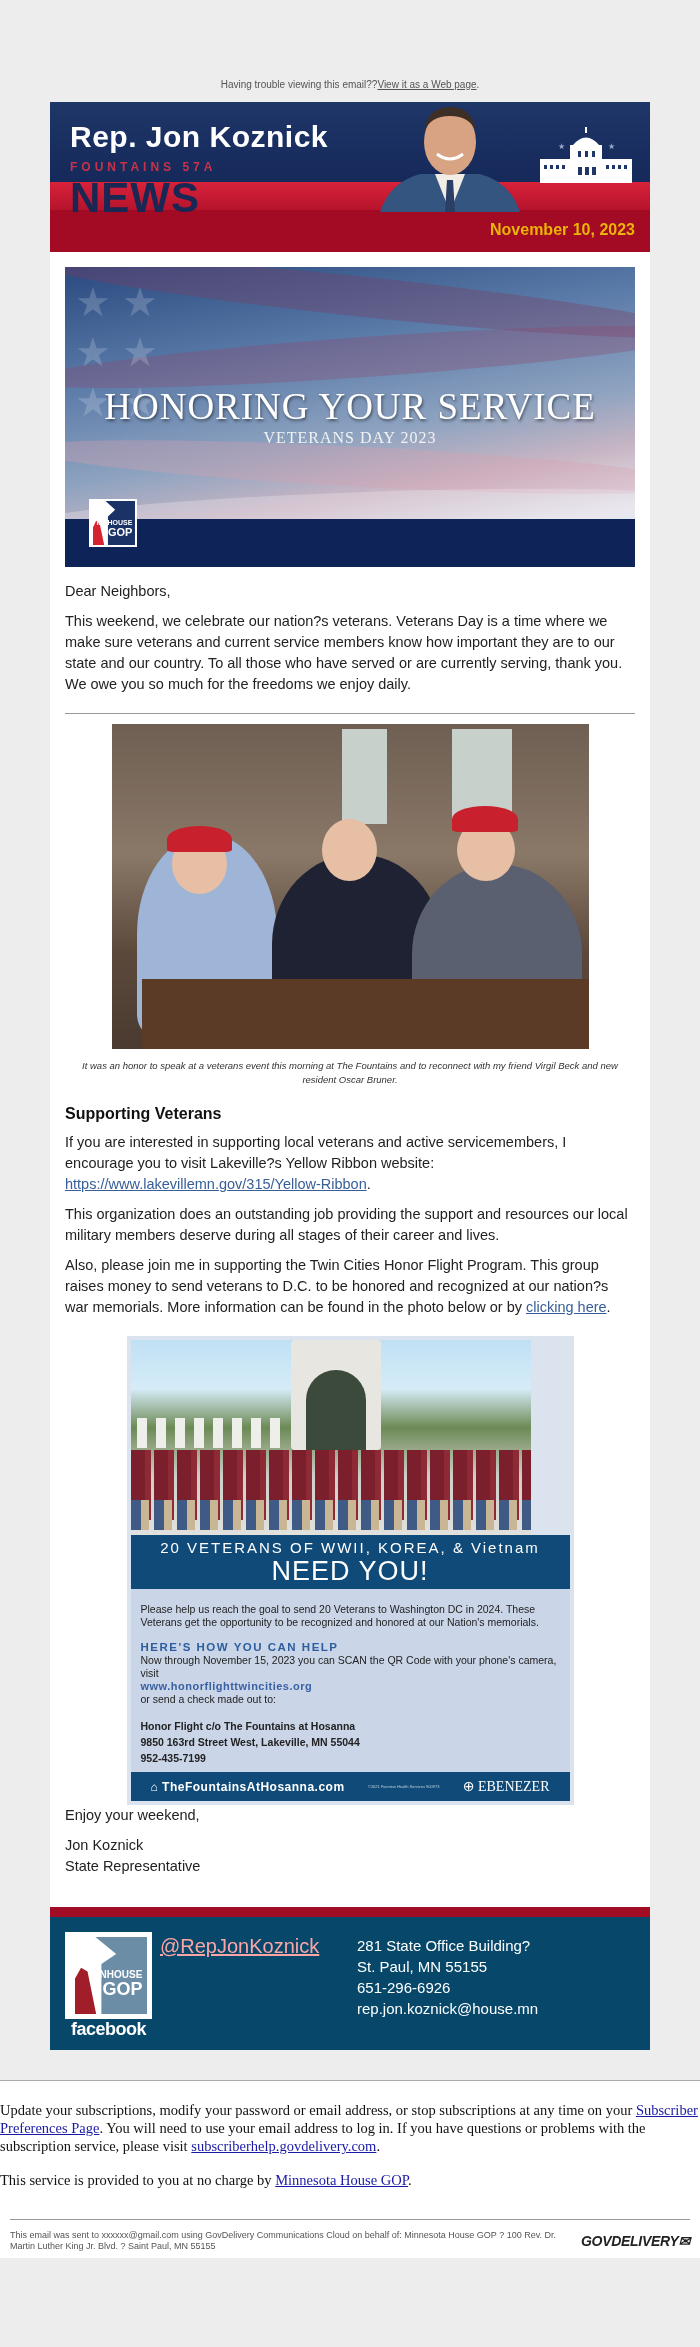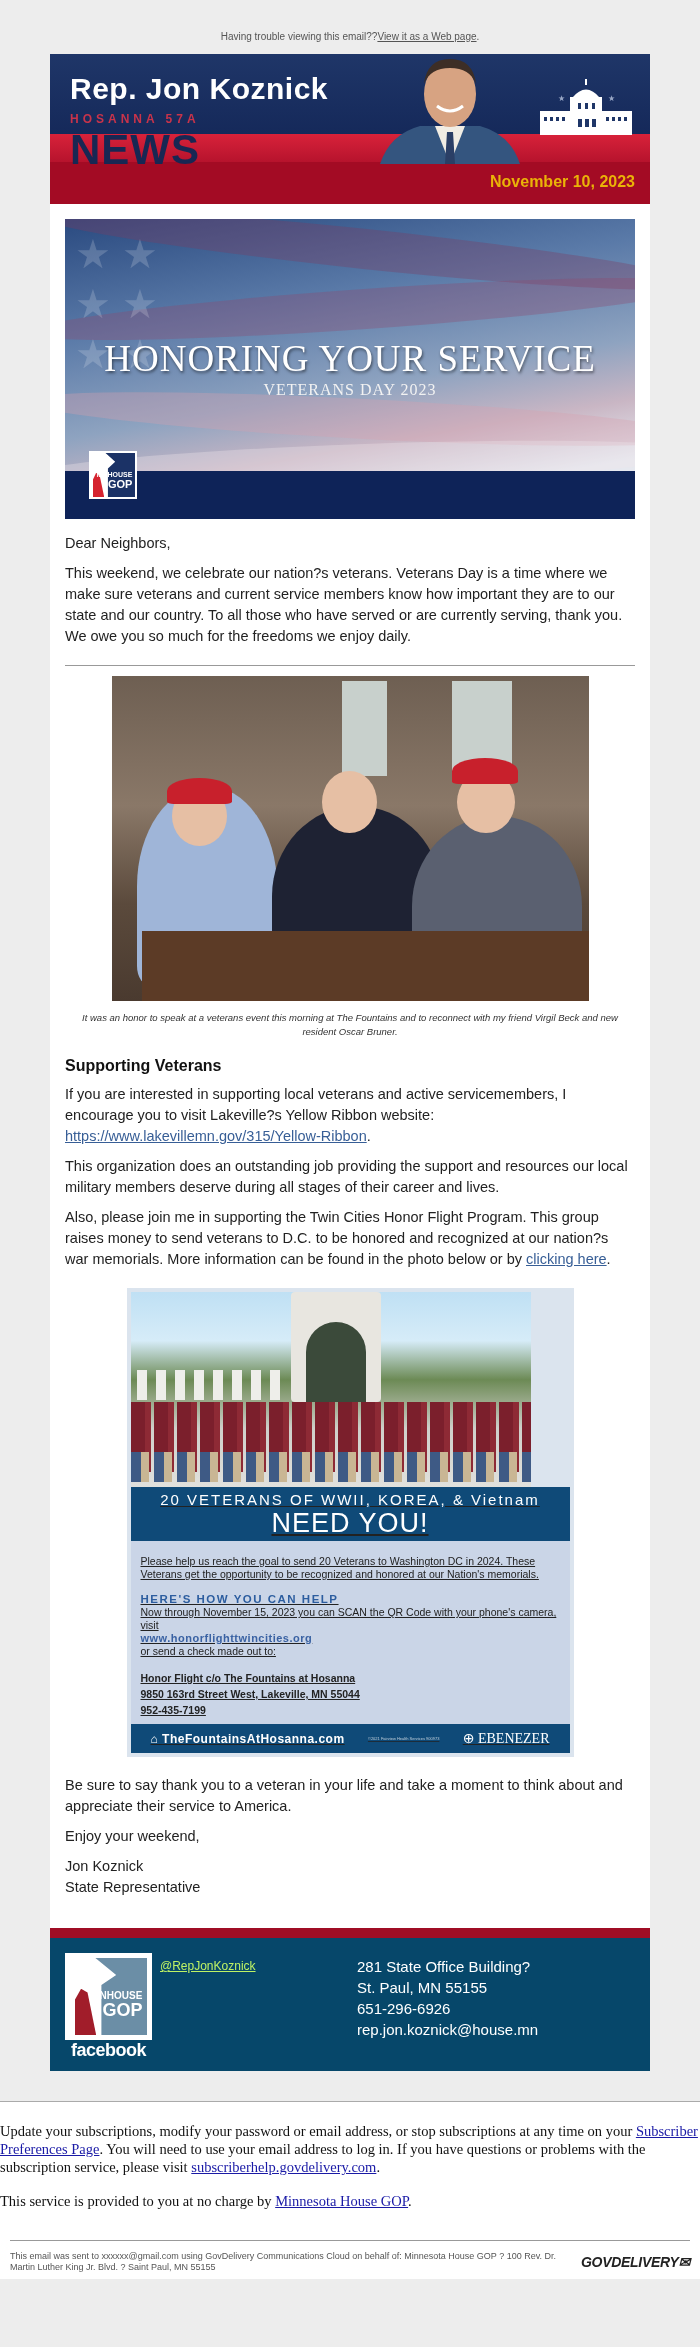--- a/index.html
+++ b/index.html
@@ -1,17 +1,17 @@
 <!DOCTYPE html>
 <html><head>
   <meta charset="utf-8">
   <style>
     * { box-sizing: border-box; margin: 0; padding: 0; }
     html, body { width: 700px; background: #ededed; font-family: "Liberation Sans", sans-serif; color: #222; }
-    .preheader { text-align: center; font-size: 10px; color: #555; padding-top: 31px; height: 54px; }
+    .preheader { text-align: center; font-size: 10px; color: #555; padding-top: 31px; height: 54px; margin-top: 48px; }
     .preheader a { color: #555; }
     .wrapper { width: 600px; margin: 0 auto; background: #ffffff; }
     
     .banner { position: relative; width: 600px; height: 150px; overflow: hidden; background: #a40b25; }
     .banner-top { position: absolute; left: 0; top: 0; width: 600px; height: 80px; background: linear-gradient(#1f3668, #15295a); }
     .banner-mid { position: absolute; left: 0; top: 80px; width: 600px; height: 30px; background: linear-gradient(#d8223a, #b4122c); }
     .banner-low { position: absolute; left: 0; top: 108px; width: 600px; height: 42px; background: #a30b24; }
     .rep-name { position: absolute; left: 20px; top: 18px; font-size: 30px; font-weight: bold; color: #fff; letter-spacing: 0.5px; }
     .district { position: absolute; left: 20px; top: 58px; font-size: 12px; font-weight: bold; color: #c9334a; letter-spacing: 4px; }
     .news { position: absolute; left: 20px; top: 72px; font-size: 42px; font-weight: bold; color: #182753; letter-spacing: 1px; }
@@ -46,21 +46,21 @@
       background: linear-gradient(#6e5f52 0%, #8a7868 40%, #5b4a3c 70%, #4a3a2f 100%); }
     .photo .window { position: absolute; top: 5px; width: 45px; height: 95px; background: #c8d0cc; }
     .photo .person { position: absolute; border-radius: 50% 50% 10% 10%; }
     .photo .hat { position: absolute; height: 26px; border-radius: 50% 50% 10% 10%; background: #c8202c; }
     .photo .head { position: absolute; border-radius: 50%; background: #e6bfa4; }
     .photo .table { position: absolute; left: 30px; top: 255px; width: 450px; height: 70px; background: #5c3b26; }
     .caption { font-size: 9.5px; font-style: italic; text-align: center; color: #333; line-height: 14px; margin-top: 10px; }
     h3.section { font-size: 16px; font-weight: bold; margin-top: 18px; color: #111; }
     a.link { color: #375e96; text-decoration: underline; }
     
-    .flyer { width: 447px; margin: 18px auto 0; background: #dbe4ee; padding: 4px 4px 4px 4px; text-decoration: underline; }
+    .flyer { width: 447px; margin: 18px auto 0; background: #dbe4ee; padding: 4px 4px 4px 4px; }
     .flyer-photo { width: 400px; height: 195px; background: linear-gradient(#bfe0f4 0%, #d6ecf8 25%, #6c8a55 45%, #cfcfca 70%, #e1e1dd 100%); position: relative; overflow: hidden; }
     .flyer-photo .arch { position: absolute; left: 160px; top: 0; width: 90px; height: 110px; background: #e8e6e0; border-radius: 4px; }
     .flyer-photo .arch::after { content: ""; position: absolute; left: 15px; top: 30px; width: 60px; height: 80px; background: #3b4a3a; border-radius: 30px 30px 0 0; }
     .flyer-photo .pillars { position: absolute; left: 6px; top: 78px; width: 150px; height: 30px;
       background: repeating-linear-gradient(90deg, #eeeeea 0 10px, transparent 10px 19px); }
     .flyer-photo .crowd { position: absolute; left: 0; top: 110px; width: 400px; height: 70px;
       background: repeating-linear-gradient(90deg, #7b1f2c 0 14px, #8e2a35 14px 20px, transparent 20px 23px); }
     .flyer-photo .legs { position: absolute; left: 0; top: 160px; width: 400px; height: 30px;
       background: repeating-linear-gradient(90deg, #3e5a85 0 10px, #c9b694 10px 18px, transparent 18px 23px); }
     .flyer-head { background: #0f4a78; color: #fff; text-align: center; padding: 4px 0 3px; }
@@ -92,21 +92,21 @@
     .footer { background: #06476a; padding: 15px 15px 10px; display: flex; }
     .foot-logo { width: 87px; }
     .foot-logo .mnlogo2 { width: 87px; height: 87px; background: #fff; padding: 5px; }
     .foot-logo .inner { width: 100%; height: 100%; background: #6b8ea6; position: relative; overflow: hidden; }
     .foot-logo .inner .state { position: absolute; left: 0; top: 0; width: 60%; height: 100%; background: #fff; clip-path: polygon(0 0, 55% 0, 100% 22%, 68% 35%, 68% 100%, 0 100%); }
     .foot-logo .inner .red { position: absolute; left: 6%; top: 40%; width: 28%; height: 60%; background: #a11d2a; clip-path: polygon(30% 0, 60% 8%, 100% 100%, 0 100%, 0 25%); }
     .foot-logo .inner .txt { position: absolute; right: 6%; top: 42%; color: #fff; font-weight: bold; font-size: 10px; text-align: right; line-height: 11px; }
     .foot-logo .inner .txt b { display: block; font-size: 18px; line-height: 18px; }
     .foot-logo .fb { color: #fff; font-weight: bold; font-size: 18px; text-align: center; letter-spacing: -0.5px; }
     .foot-handle { width: 205px; padding-left: 8px; padding-top: 3px; }
-    .foot-handle a { color: #bef264; font-size: 12px; text-decoration: underline; }
+    .foot-handle a { color: #fca5a5; font-size: 20px; text-decoration: underline; }
     .foot-contact { color: #fff; font-size: 15px; line-height: 21px; padding-top: 3px; }
     .govfoot { background: #fff; margin-top: 30px; border-top: 1px solid #aaa; padding: 20px 0 0; font-family: "Liberation Serif", serif; font-size: 14.5px; color: #111; line-height: 18px; }
     .govfoot a { color: #1a1aa6; }
     .govfoot p + p { margin-top: 16px; }
     .govbottom { background: #fff; padding: 30px 0 6px; }
     .govbottom hr { border: 0; border-top: 1px solid #999; margin: 0 10px 10px; }
     .govrow { display: flex; justify-content: space-between; align-items: center; padding: 0 10px; }
     .govrow .small { font-size: 9px; color: #555; line-height: 11px; width: 560px; }
     .govlogo { font-weight: bold; font-style: italic; font-size: 14px; color: #222; letter-spacing: -0.3px; }
   </style>
@@ -117,21 +117,21 @@
   <span>Having trouble viewing this email??</span><a href="#">View it as a Web page</a><span>.</span>
 </div>
 
 <div class="wrapper">
 
   <div class="banner">
     <div class="banner-top"></div>
     <div class="banner-mid"></div>
     <div class="banner-low"></div>
     <div class="rep-name">Rep. Jon Koznick</div>
-    <div class="district">HOSANNA 57A</div>
+    <div class="district">FOUNTAINS 57A</div>
     <div class="news">NEWS</div>
     <svg class="portrait" viewBox="0 0 150 110">
       <path d="M5 110 Q15 80 45 72 L105 72 Q135 80 145 110 Z" fill="#34557f"></path>
       <path d="M60 72 L75 110 L90 72 Z" fill="#f1ede4"></path>
       <path d="M72 78 L78 78 L80 110 L70 110 Z" fill="#2b3f66"></path>
       <ellipse cx="75" cy="40" rx="26" ry="33" fill="#d7a382"></ellipse>
       <path d="M49 30 Q52 5 75 5 Q98 5 101 30 Q95 14 75 14 Q55 14 49 30Z" fill="#3d2e26"></path>
       <path d="M62 52 Q75 62 88 52" stroke="#fff" stroke-width="3" fill="none"></path>
     </svg>
     <svg class="capitol" viewBox="0 0 92 56">
@@ -232,21 +232,20 @@
         </div>
       </div>
       <div class="flyer-foot">
         <span class="site"><span>⌂ </span><span>TheFountainsAtHosanna.com</span></span>
         <span class="copy">©2021 Fairview Health Services 900973</span>
         <span class="eben"><span>⊕ </span><span>EBENEZER</span></span>
       </div>
     </div>
 
     <div class="signoff">
-      <p class="body" style="margin-top:18px">Be sure to say thank you to a veteran in your life and take a moment to think about and appreciate their service to America.</p>
       <p class="body">Enjoy your weekend,</p>
       <p class="body"><span>Jon Koznick</span><br><span>State Representative</span></p>
     </div>
   </div>
 
   <div class="footer-bar"></div>
   <div class="footer">
     <div class="foot-logo">
       <div class="mnlogo2">
         <div class="inner">

